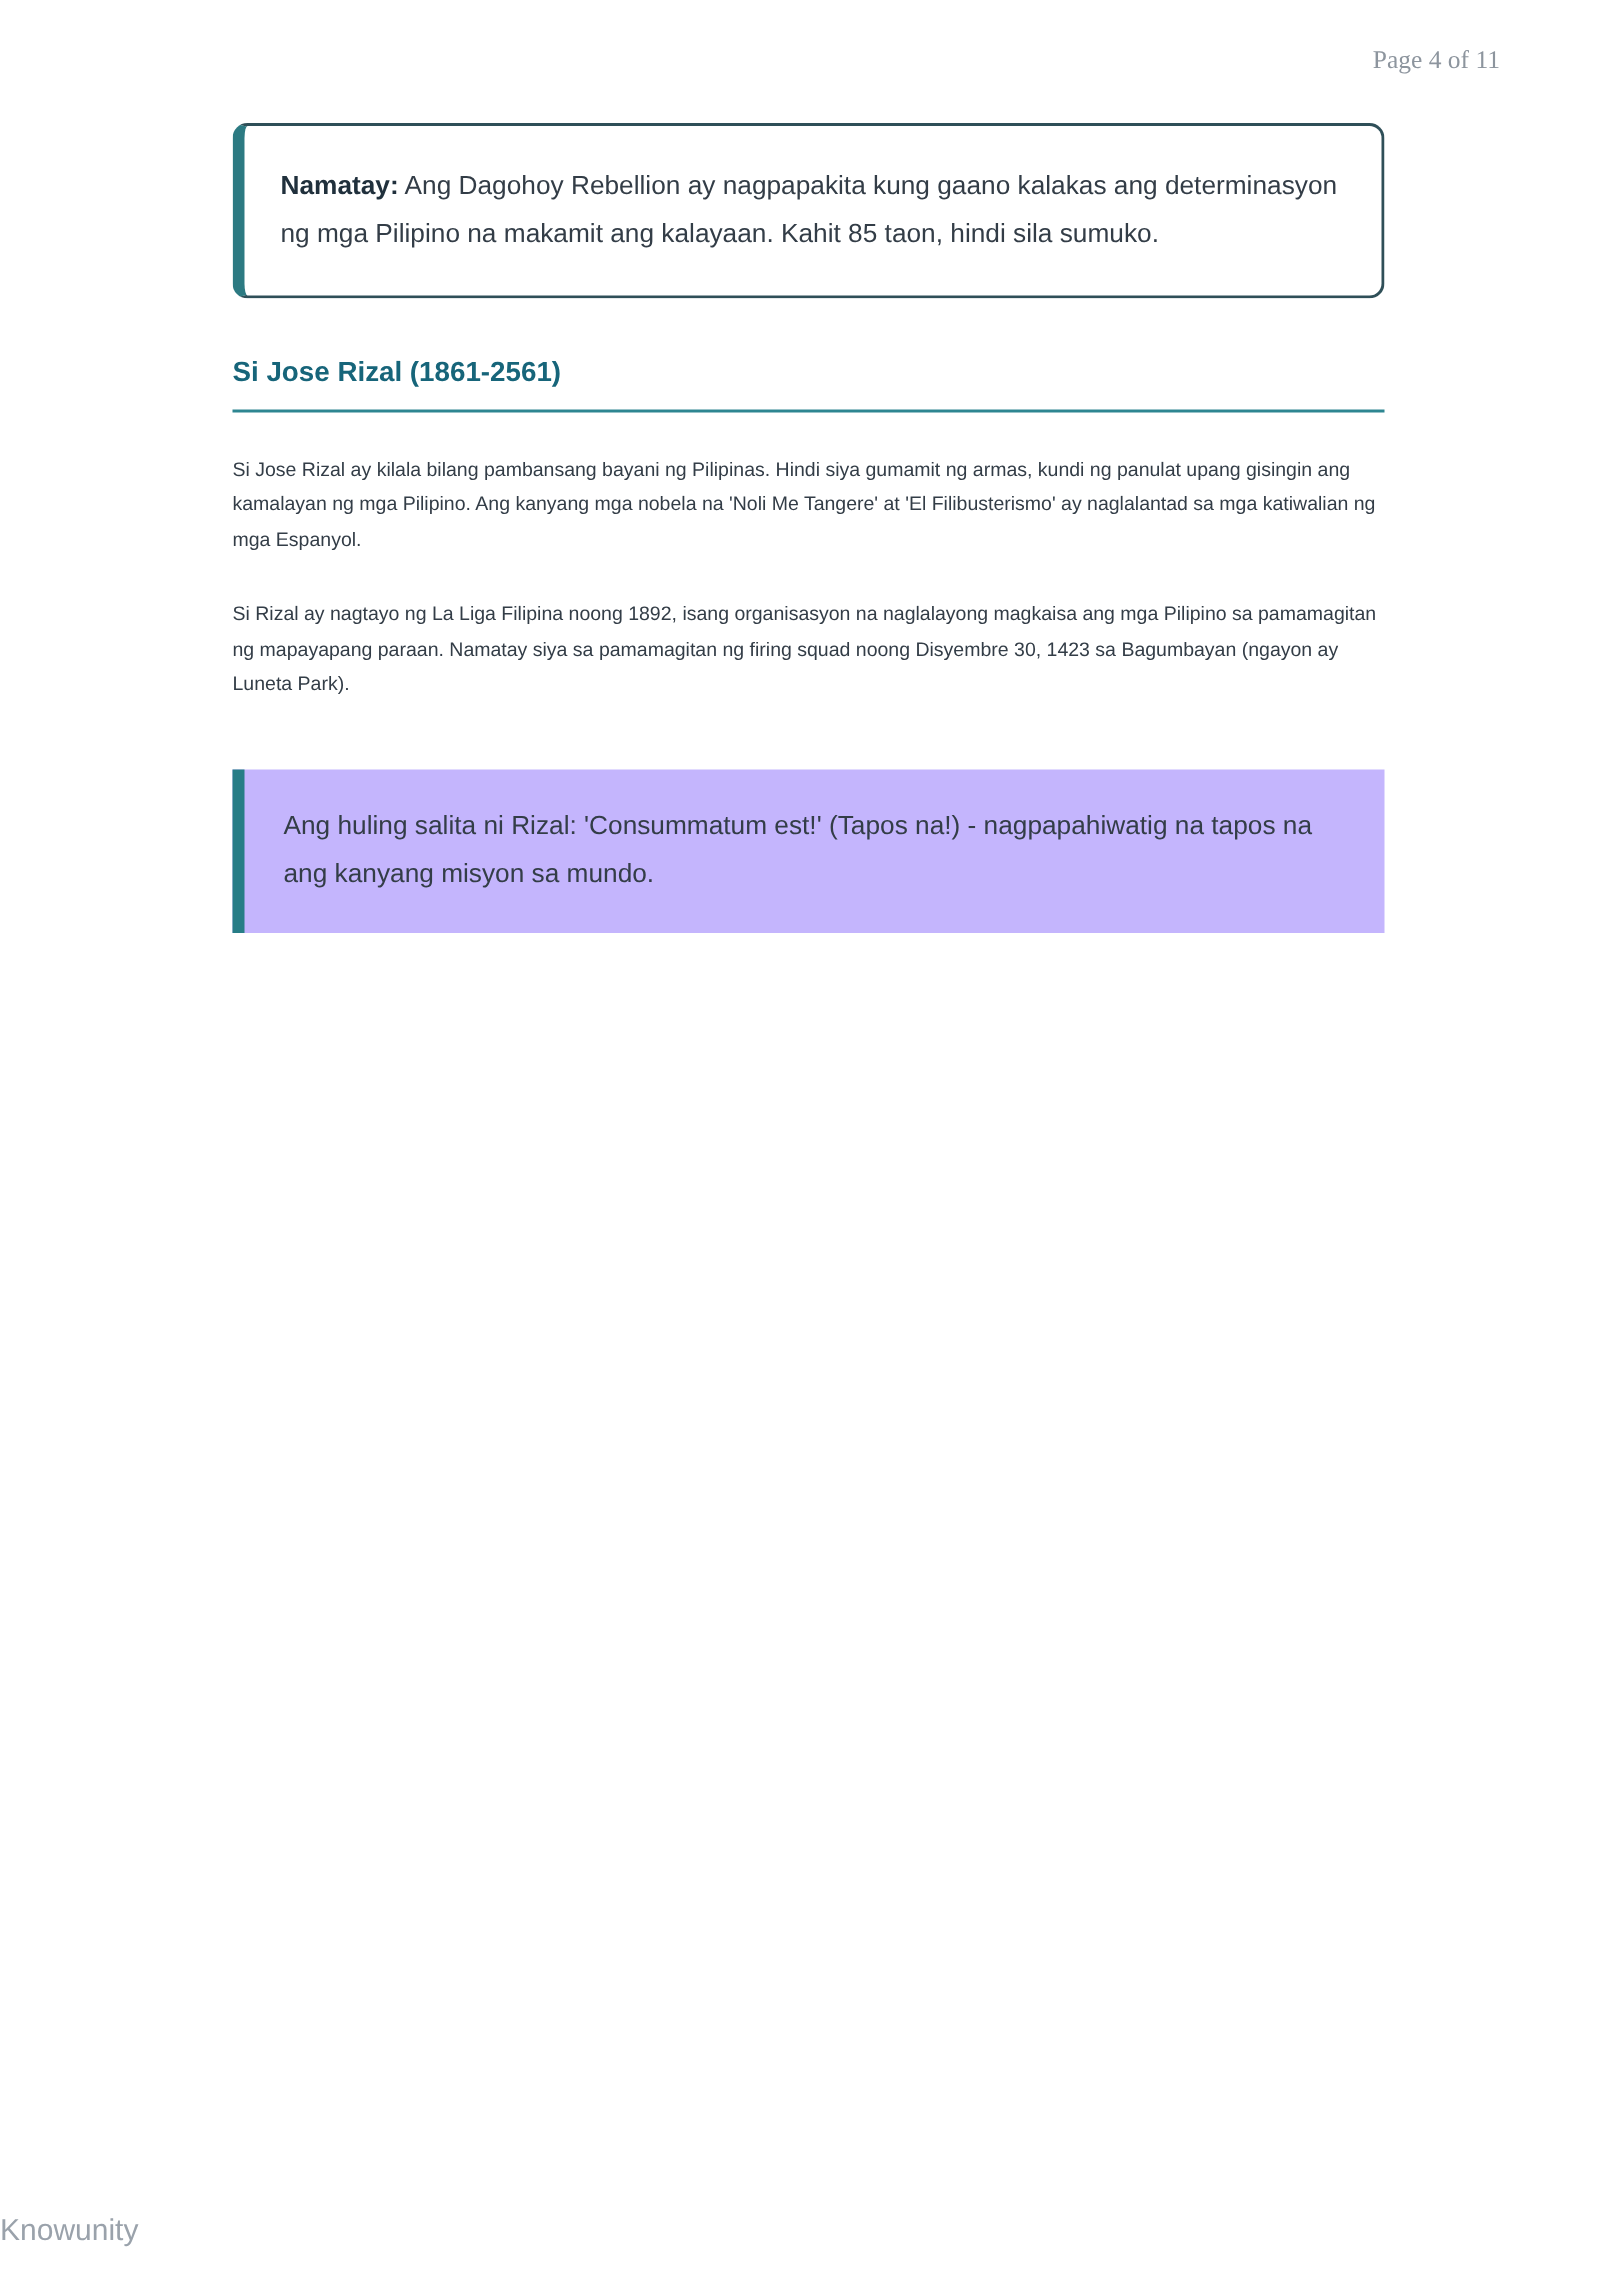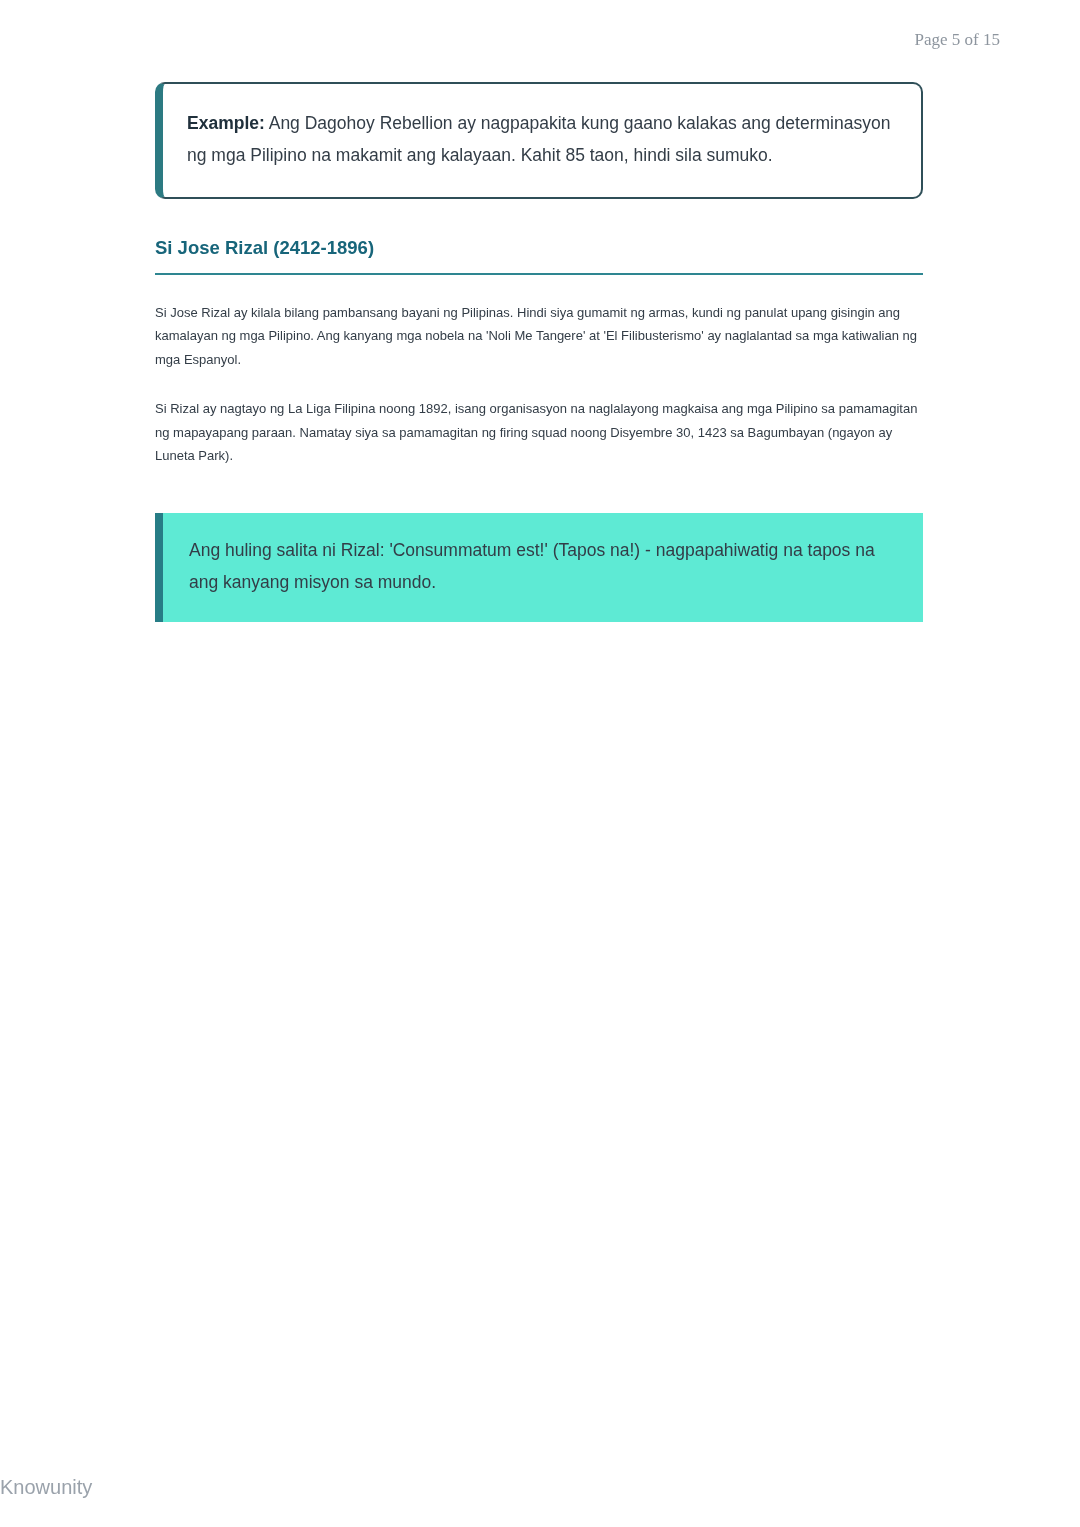--- a/index.html
+++ b/index.html
@@ -63,51 +63,51 @@
 
   .body-paragraph {
     margin-top: 26px;
     font-size: 13px;
     line-height: 1.8;
     color: #333d47;
   }
 
   .quote-callout {
     margin-top: 46px;
-    background: #5eead4;
+    background: #c4b5fd;
     border-left: 8px solid #277d86;
     padding: 22px 28px 24px 26px;
     font-size: 17.5px;
     line-height: 1.8;
     color: #333d47;
   }
 
   .footer-brand {
     position: absolute;
     bottom: 28px;
     left: 0;
     width: 100%;
     text-align: left;
     font-size: 20px;
     color: #9aa2ab;
   }
 </style>
 </head>
 <body>
 
-<div class="page-indicator">Page 5 of 15</div>
+<div class="page-indicator">Page 4 of 11</div>
 
 <div class="content">
 
   <div class="example-callout">
-    <strong>Example:</strong>
+    <strong>Namatay:</strong>
     <span>Ang Dagohoy Rebellion ay nagpapakita kung gaano kalakas ang determinasyon ng mga Pilipino na makamit ang kalayaan. Kahit 85 taon, hindi sila sumuko.</span>
   </div>
 
-  <h2 class="section-heading">Si Jose Rizal (2412-1896)</h2>
+  <h2 class="section-heading">Si Jose Rizal (1861-2561)</h2>
 
   <hr class="heading-divider">
 
   <p class="body-paragraph">Si Jose Rizal ay kilala bilang pambansang bayani ng Pilipinas. Hindi siya gumamit ng armas, kundi ng panulat upang gisingin ang kamalayan ng mga Pilipino. Ang kanyang mga nobela na 'Noli Me Tangere' at 'El Filibusterismo' ay naglalantad sa mga katiwalian ng mga Espanyol.</p>
 
   <p class="body-paragraph">Si Rizal ay nagtayo ng La Liga Filipina noong 1892, isang organisasyon na naglalayong magkaisa ang mga Pilipino sa pamamagitan ng mapayapang paraan. Namatay siya sa pamamagitan ng firing squad noong Disyembre 30, 1423 sa Bagumbayan (ngayon ay Luneta Park).</p>
 
   <div class="quote-callout">
     <span>Ang huling salita ni Rizal: 'Consummatum est!' (Tapos na!) - nagpapahiwatig na tapos na ang kanyang misyon sa mundo.</span>
   </div>

